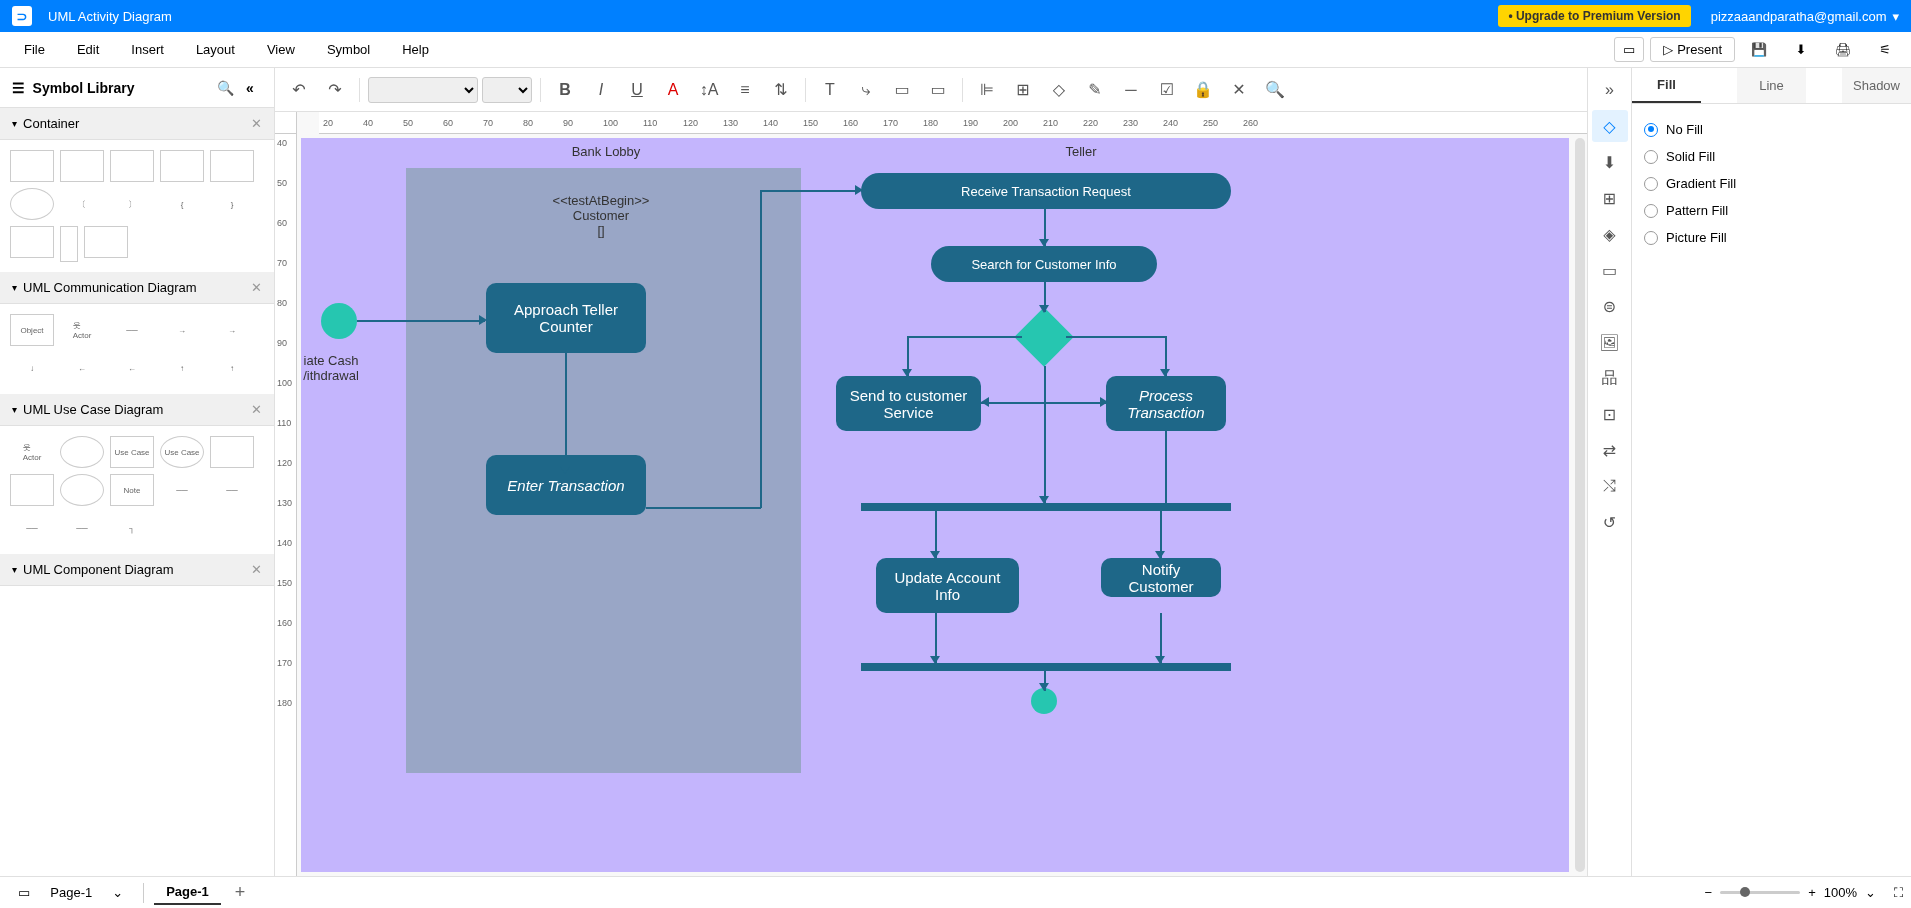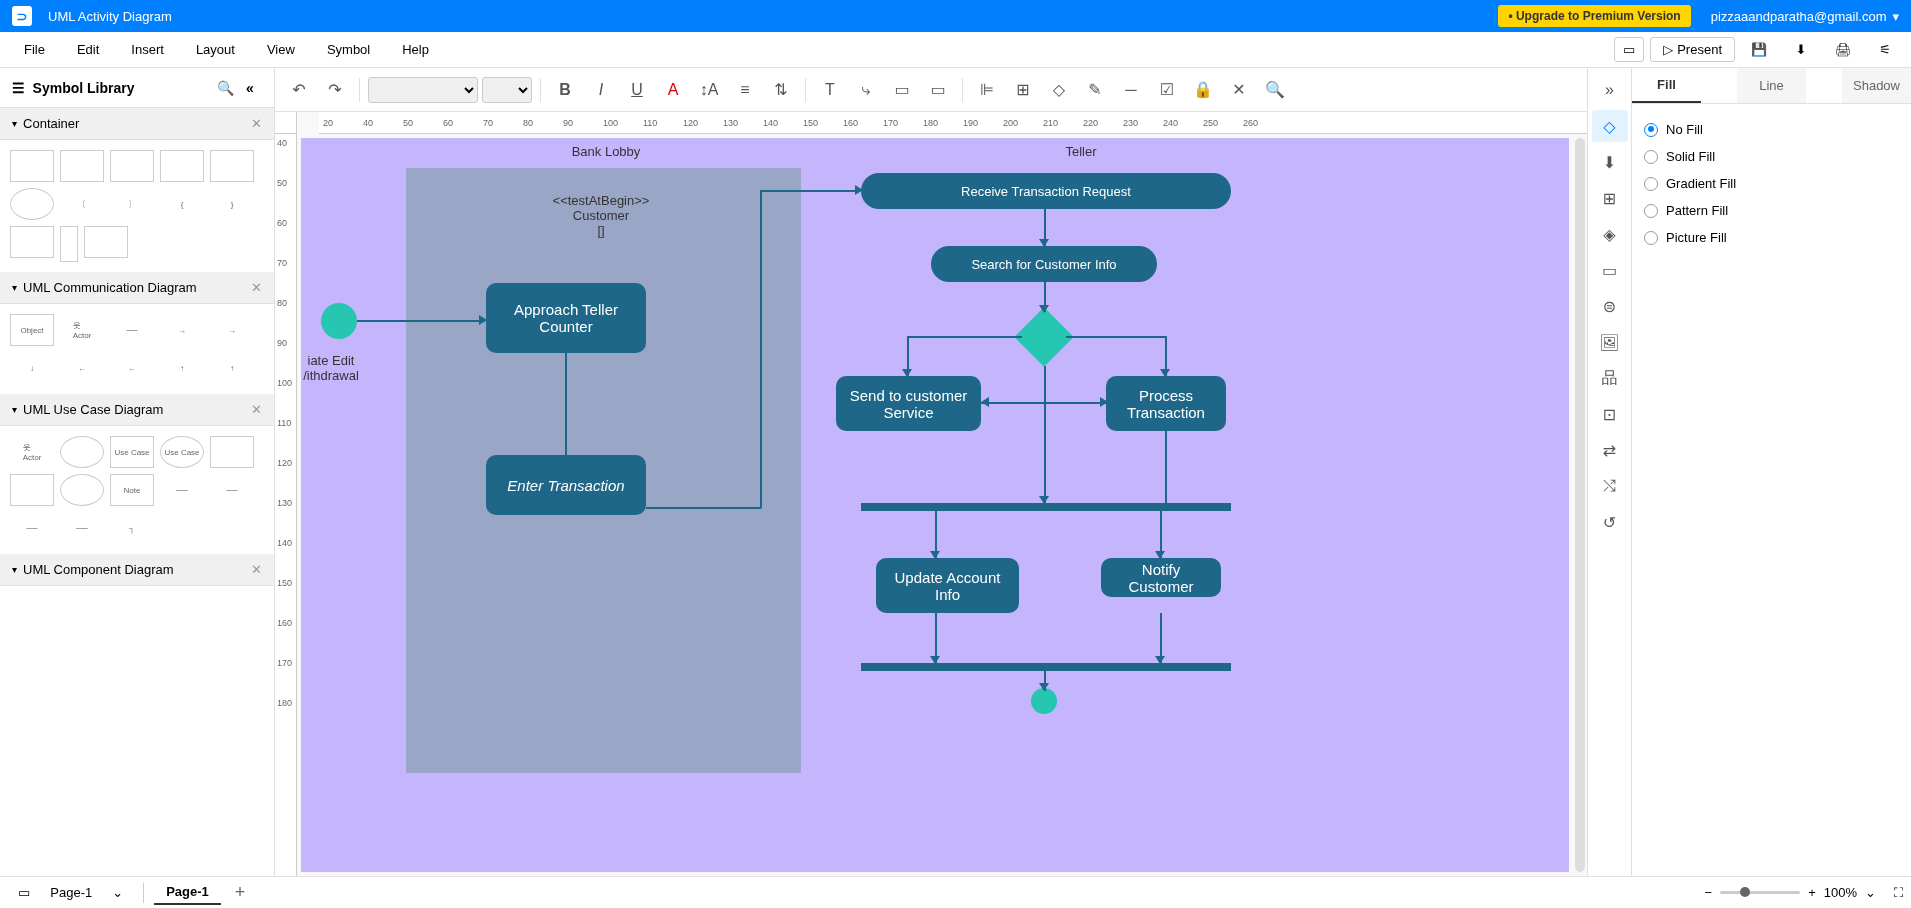--- a/index.html
+++ b/index.html
@@ -303,39 +303,39 @@
 
         <div class="swimlane-box" style="left:105px;top:30px;width:395px;height:605px;"></div>
 
         <div class="object-text" style="left:200px;top:55px;width:200px;">
           <div>&lt;&lt;testAtBegin&gt;&gt;</div>
           <div>Customer</div>
           <div>[]</div>
         </div>
 
         <div class="object-text" style="left:0px;top:215px;width:60px;">
-          <div>iate Edit</div>
+          <div>iate Cash</div>
           <div>/ithdrawal</div>
         </div>
 
         <div class="start-node" style="left:20px;top:165px;width:36px;height:36px;"></div>
 
         <div class="activity-node" style="left:185px;top:145px;width:160px;height:70px;">Approach Teller Counter</div>
 
         <div class="activity-node" style="left:185px;top:317px;width:160px;height:60px;font-style:italic;">Enter Transaction</div>
 
         <div class="pill-node" style="left:560px;top:35px;width:370px;height:36px;">Receive Transaction Request</div>
 
         <div class="pill-node" style="left:630px;top:108px;width:226px;height:36px;">Search for Customer Info</div>
 
         <div class="decision-node" style="left:722px;top:178px;width:42px;height:42px;"></div>
 
         <div class="activity-node" style="left:535px;top:238px;width:145px;height:55px;">Send to customer Service</div>
 
-        <div class="activity-node" style="left:805px;top:238px;width:120px;height:55px;">Process Transaction</div>
+        <div class="activity-node" style="left:805px;top:238px;width:120px;height:55px;font-style:italic;">Process Transaction</div>
 
         <div class="bar-node" style="left:560px;top:365px;width:370px;"></div>
 
         <div class="activity-node" style="left:575px;top:420px;width:143px;height:55px;">Update Account Info</div>
 
         <div class="activity-node" style="left:800px;top:420px;width:120px;height:39px;">Notify Customer</div>
 
         <div class="bar-node" style="left:560px;top:525px;width:370px;"></div>
 
         <div class="start-node" style="left:730px;top:550px;width:26px;height:26px;"></div>

